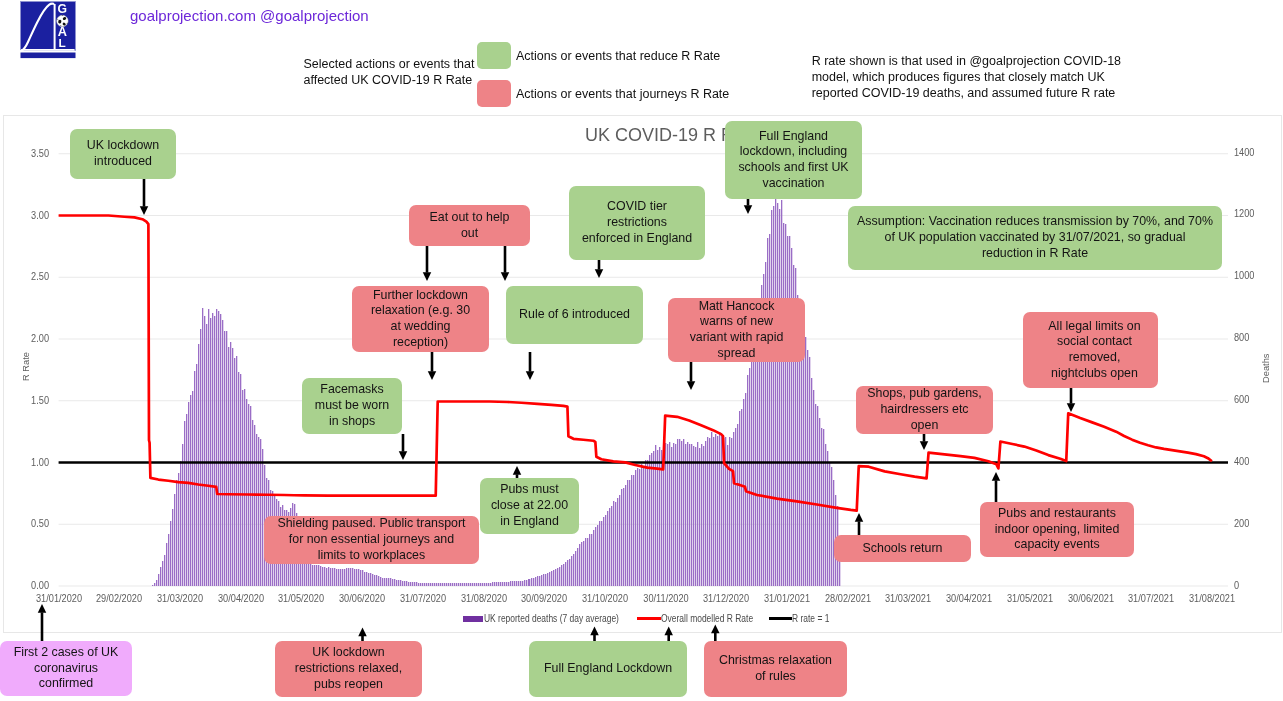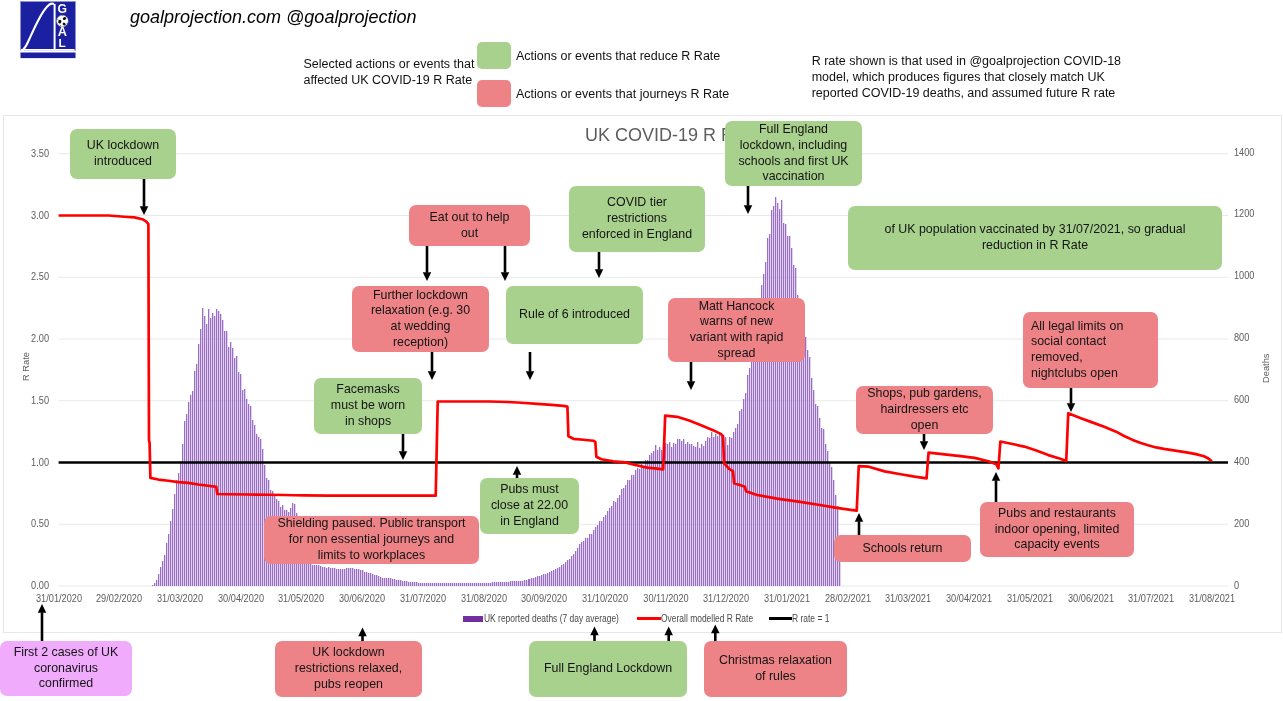--- a/index.html
+++ b/index.html
@@ -1,20 +1,20 @@
 <!DOCTYPE html>
 <html><head>
 <meta charset="utf-8">
 <title>UK COVID-19 R Rate</title>
 <style>
 html,body{margin:0;padding:0;}
 body{width:1283px;height:701px;background:#fff;font-family:"Liberation Sans",sans-serif;
   position:relative;overflow:hidden;}
 #logo{position:absolute;left:19.8px;top:0.5px;width:56px;height:58px;}
-#site{position:absolute;left:130px;top:6.5px;font-size:18px;color:#000000;white-space:nowrap;font-style:italic;}
+#site{position:absolute;left:130px;top:6.5px;font-size:15px;color:#6d28d9;white-space:nowrap;}
 #intro{position:absolute;left:303.5px;top:57px;font-size:12.5px;color:#111;line-height:15.6px;}
 #intro div{white-space:nowrap;}
 .sw{position:absolute;width:34px;height:27px;border-radius:5px;}
 .swlab{position:absolute;font-size:12.5px;color:#111;white-space:nowrap;}
 #note{position:absolute;left:811.7px;top:54.4px;font-size:12.5px;color:#111;line-height:15.7px;}
 #note div{white-space:nowrap;}
 #chartframe{position:absolute;left:3px;top:115px;width:1279px;height:518px;
   border:1px solid #e7e7e7;box-sizing:border-box;background:#fff;}
 #plot{position:absolute;left:0;top:0;width:1283px;height:701px;pointer-events:none;}
 .ytick{position:absolute;font-size:10.7px;color:#5d5d5d;text-align:right;width:40px;
@@ -27,21 +27,21 @@
   transform-origin:left top;white-space:nowrap;}
 #y2lab{position:absolute;font-size:9.3px;color:#5d5d5d;transform:rotate(-90deg);
   transform-origin:left top;white-space:nowrap;}
 #ctitle{position:absolute;font-size:18px;color:#5d5d5d;white-space:nowrap;}
 .ann{position:absolute;border-radius:7px;box-sizing:border-box;display:flex;
   flex-direction:column;align-items:center;justify-content:center;
   font-size:12.4px;color:#141414;line-height:15.7px;}
 .ann.green{background:#A9D18E;}
 .ann.red{background:#EE8387;}
 .ann.blue{background:#f0abfc;}
-.ann.left{align-items:flex-start;padding-left:8px;}
+.ann.left{align-items:center;padding-left:8px;}
 .ann span{white-space:nowrap;}
 .lgi{position:absolute;font-size:10.2px;color:#4a4a4a;white-space:nowrap;transform:scaleX(0.83);transform-origin:left center;}
 </style>
 </head>
 <body>
 
 <div id="logo">
 <svg width="56" height="58" viewBox="0 0 56 58" xmlns="http://www.w3.org/2000/svg" shape-rendering="geometricPrecision">
  <rect x="0.5" y="0.5" width="55" height="49" fill="#1B20A0" stroke="#8F93D0" stroke-width="0.7"></rect>
  <rect x="0.5" y="51.5" width="55" height="5.6" fill="#1B20A0"></rect>
@@ -869,32 +869,33 @@
   </div>
 <div id="annlayer">
     <div class="ann green center" style="left:70px;top:129px;width:106px;height:50px">
       <span>UK lockdown</span>
       <span>introduced</span>
     </div>
     <div class="ann red center" style="left:409px;top:205px;width:121px;height:41px">
       <span>Eat out to help</span>
       <span>out</span>
     </div>
-    <div class="ann green center" style="left:569px;top:186px;width:136px;height:66px">
+    <div class="ann green center" style="left:569px;top:186px;width:136px;height:74px">
       <span>COVID tier</span>
       <span>restrictions</span>
       <span>enforced  in England</span>
     </div>
-    <div class="ann green center" style="left:725px;top:121px;width:137px;height:65px">
+    <div class="ann green center" style="left:725px;top:121px;width:137px;height:78px">
       <span>Full England</span>
       <span>lockdown, including</span>
       <span>schools and first UK</span>
       <span>vaccination</span>
     </div>
     <div class="ann green center" style="left:848px;top:206px;width:374px;height:64px">
+      <span>Assumption: Vaccination reduces transmission by 70%, and 70%</span>
       <span>of UK population vaccinated by 31/07/2021, so gradual</span>
       <span>reduction in R Rate</span>
     </div>
     <div class="ann red center" style="left:352px;top:286px;width:137px;height:66px">
       <span>Further  lockdown</span>
       <span>relaxation (e.g. 30</span>
       <span>at wedding</span>
       <span>reception)</span>
     </div>
     <div class="ann green center" style="left:506px;top:286px;width:137px;height:58px">
@@ -905,21 +906,21 @@
       <span>warns of new</span>
       <span>variant with rapid</span>
       <span>spread</span>
     </div>
     <div class="ann red left" style="left:1023px;top:312px;width:135px;height:76px">
       <span>All legal limits on</span>
       <span>social contact</span>
       <span>removed,</span>
       <span>nightclubs open</span>
     </div>
-    <div class="ann green center" style="left:314px;top:378px;width:108px;height:56px">
+    <div class="ann green center" style="left:302px;top:378px;width:100px;height:56px">
       <span>Facemasks</span>
       <span>must be worn</span>
       <span>in shops</span>
     </div>
     <div class="ann red center" style="left:856px;top:386px;width:137px;height:48px">
       <span>Shops, pub gardens,</span>
       <span>hairdressers etc</span>
       <span>open</span>
     </div>
     <div class="ann green center" style="left:480px;top:478px;width:99px;height:56px">

